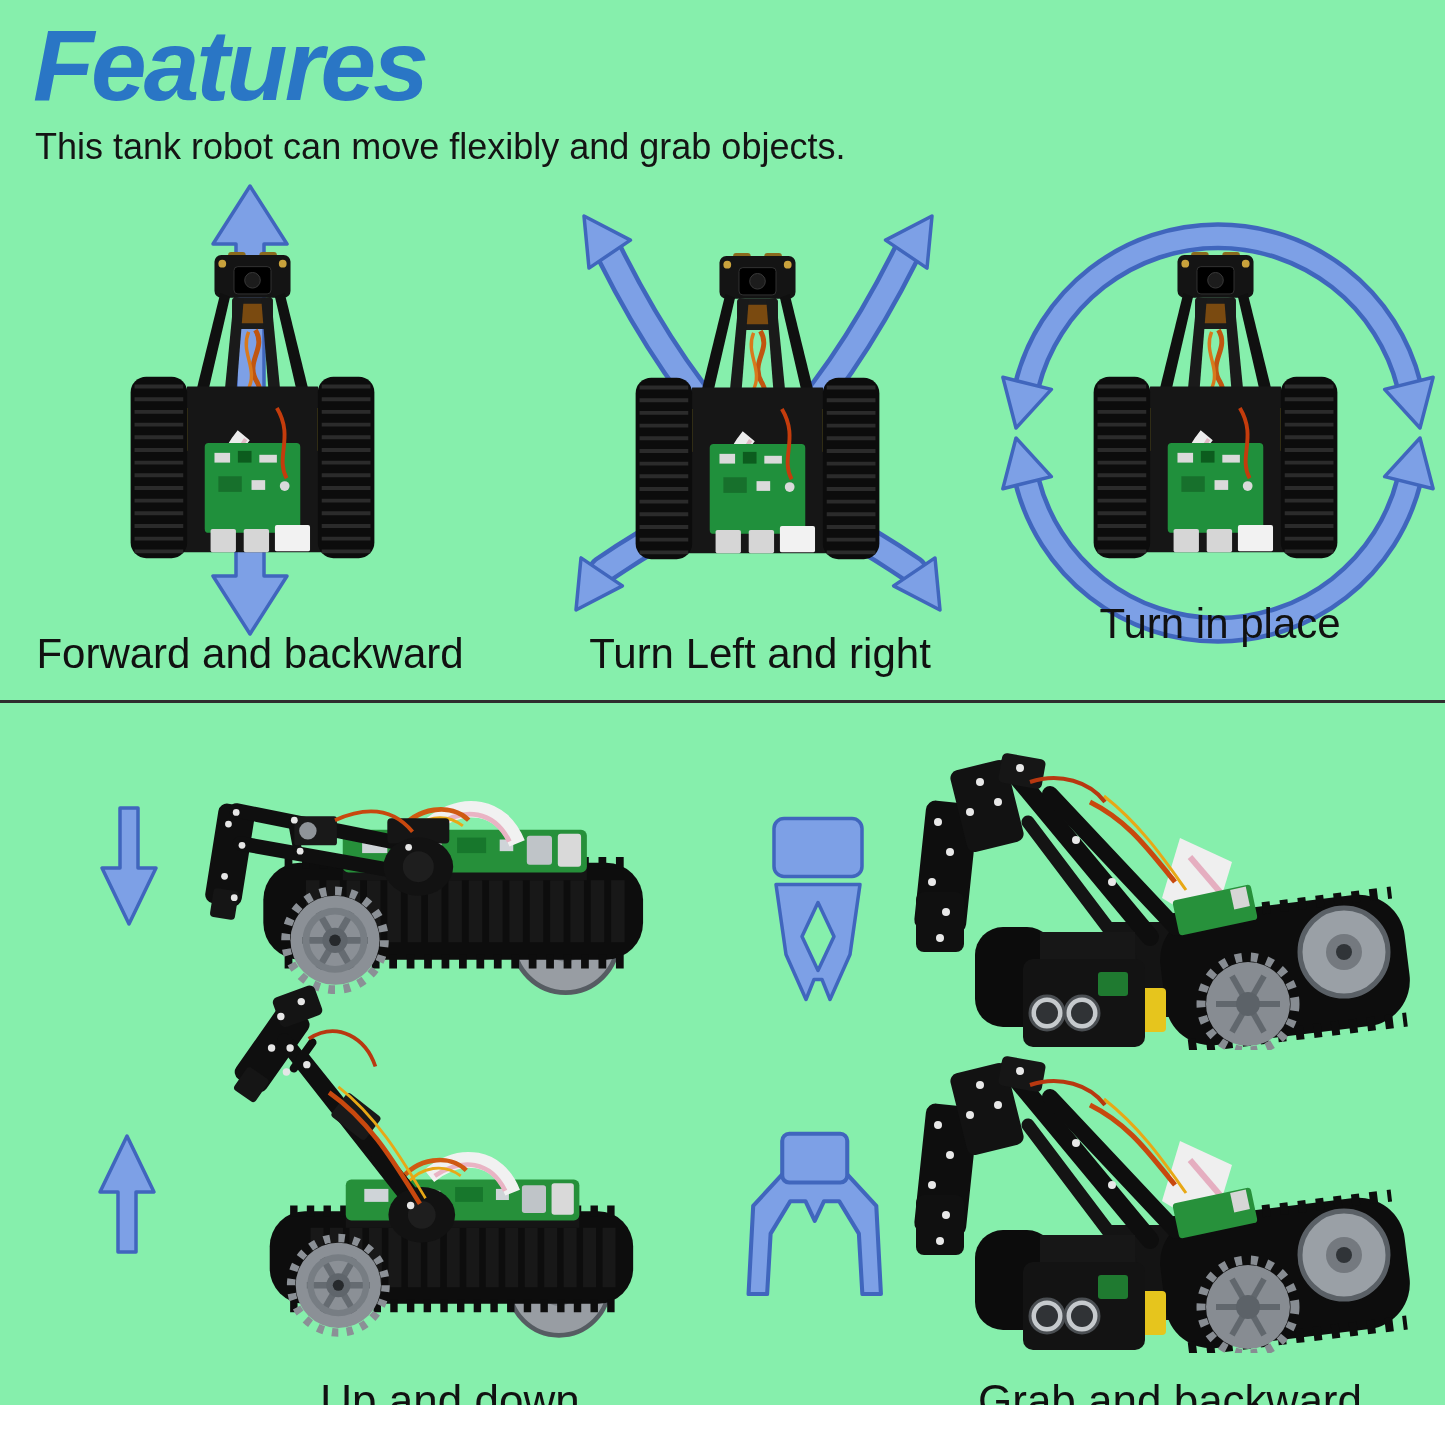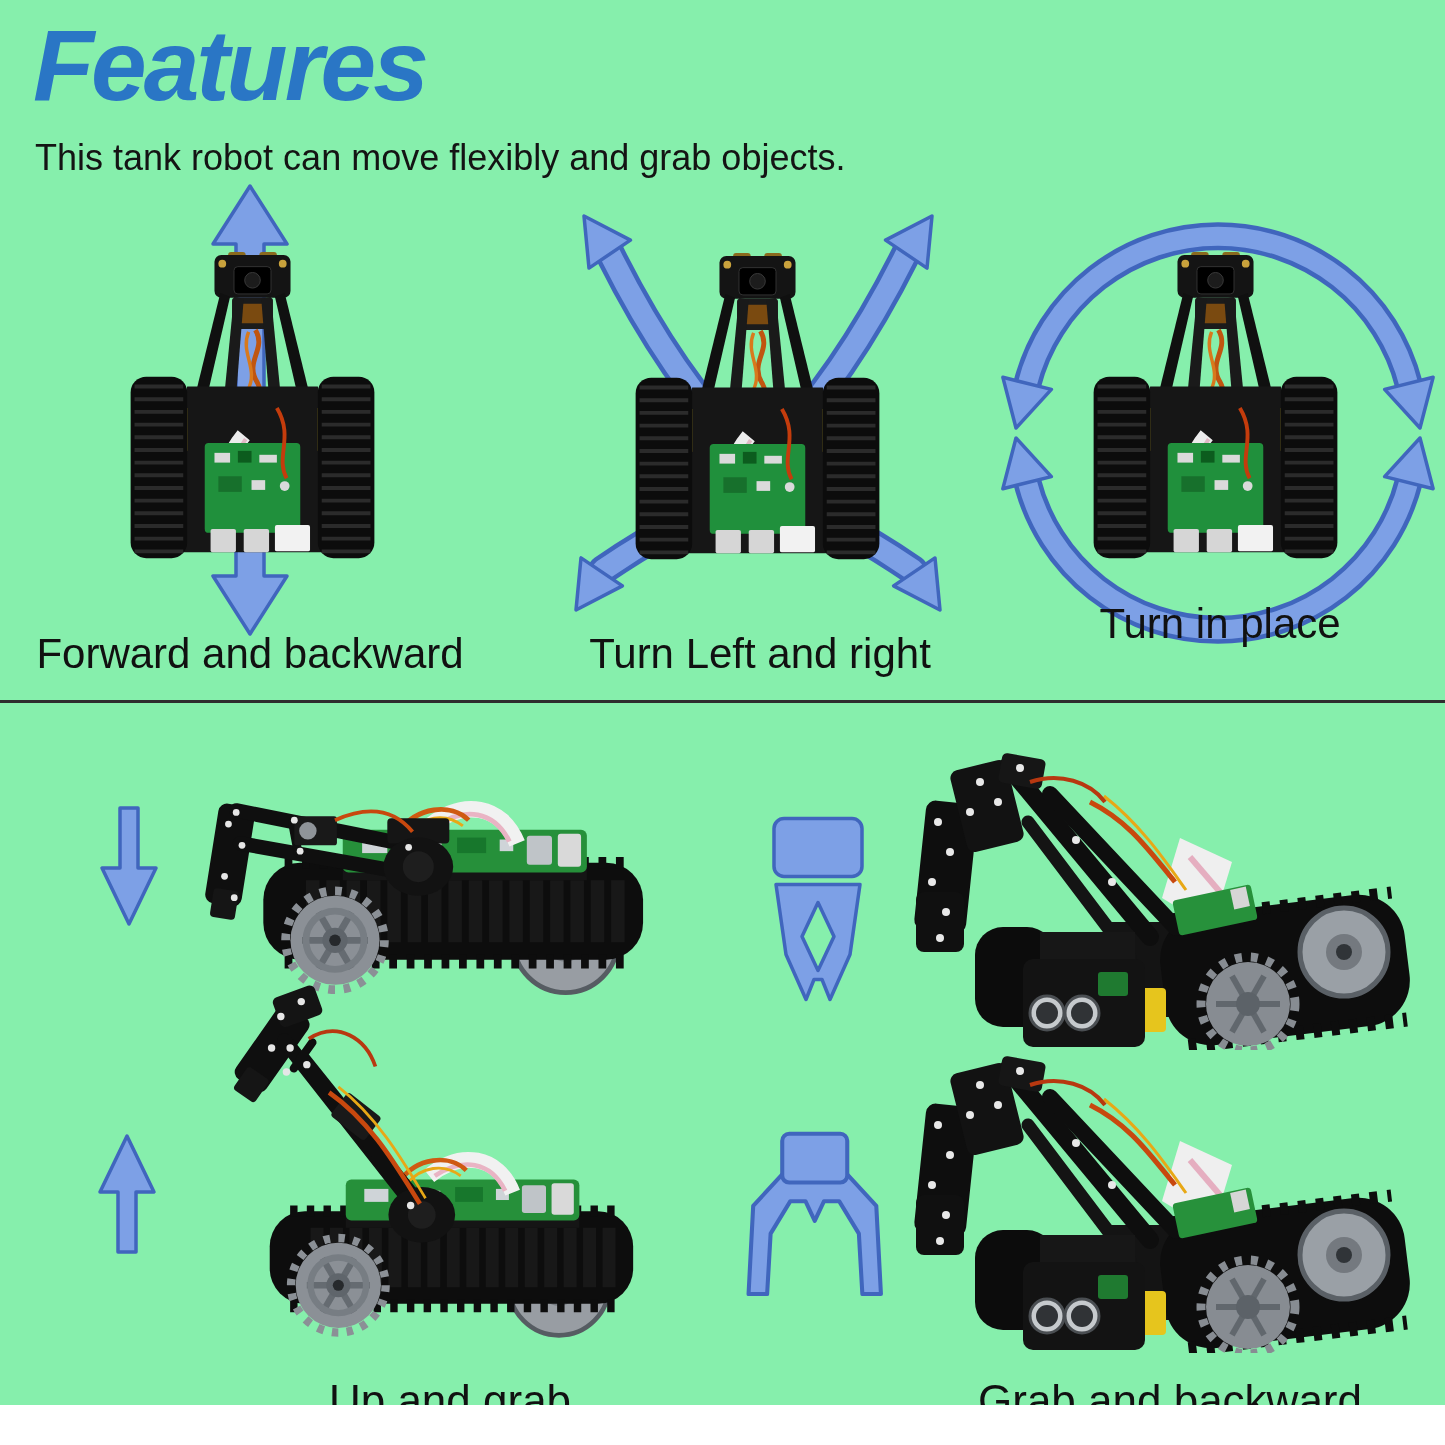--- a/index.html
+++ b/index.html
@@ -1,21 +1,21 @@
 <!DOCTYPE html>
 <html><head>
 <meta charset="utf-8">
 <style>
   html,body{margin:0;padding:0;background:#fff;}
   .page{position:relative;width:1445px;height:1405px;background:#86efac;overflow:hidden;
         font-family:"Liberation Sans",sans-serif;}
   .abs{position:absolute;}
   #title{left:33px;top:10px;font-size:100px;font-weight:bold;font-style:italic;
          color:#2a76c5;letter-spacing:-3px;line-height:1.1;}
-  #subtitle{left:35px;top:137px;font-size:36px;color:#141414;}
+  #subtitle{left:35px;top:126px;font-size:36px;color:#141414;}
   .caption{position:absolute;text-align:center;font-size:42px;color:#111;white-space:nowrap;}
   .caption2{position:absolute;text-align:center;font-size:44px;color:#111;white-space:nowrap;}
   #divider{left:0;top:700px;width:1445px;height:3px;background:#2e2e2e;}
   svg{display:block;overflow:visible;}
   .arrowfill{fill:#7da0e6;stroke:#4066bd;stroke-width:3.5;stroke-linejoin:round;}
   .arcdark{fill:none;stroke:#4066bd;stroke-width:30;stroke-linecap:round;}
   .arclight{fill:none;stroke:#7da0e6;stroke-width:21;stroke-linecap:round;}
   .arcdark2{fill:none;stroke:#4066bd;stroke-width:28;stroke-linecap:round;}
   .arclight2{fill:none;stroke:#7da0e6;stroke-width:19;stroke-linecap:round;}
 </style>
@@ -298,16 +298,16 @@
     <use href="#tankQuarter" width="560" height="308"></use>
   </svg>
   <svg class="abs" style="left:738px;top:1128px" width="150" height="180" viewBox="0 0 125 155">
     <path class="arrowfill" d="M36,40 L11,67 L7,143 L23,143 L26,91 L43,63 L56,63 L64,80 L72,63 L85,63 L102,91 L105,143 L121,143 L117,67 L92,40 Z"></path>
     <rect class="arrowfill" x="36" y="5" width="56" height="42" rx="6"></rect>
   </svg>
   <svg class="abs" style="left:880px;top:1045px" width="560" height="308" viewBox="0 0 560 308">
     <use href="#tankQuarter" width="560" height="308"></use>
   </svg>
 
-  <div class="caption2" style="left:225px;top:1376px;width:450px">Up and grab</div>
+  <div class="caption2" style="left:225px;top:1376px;width:450px">Up and down</div>
   <div class="caption2" style="left:940px;top:1376px;width:460px">Grab and backward</div>
 
 </div>
 
 </body></html>

